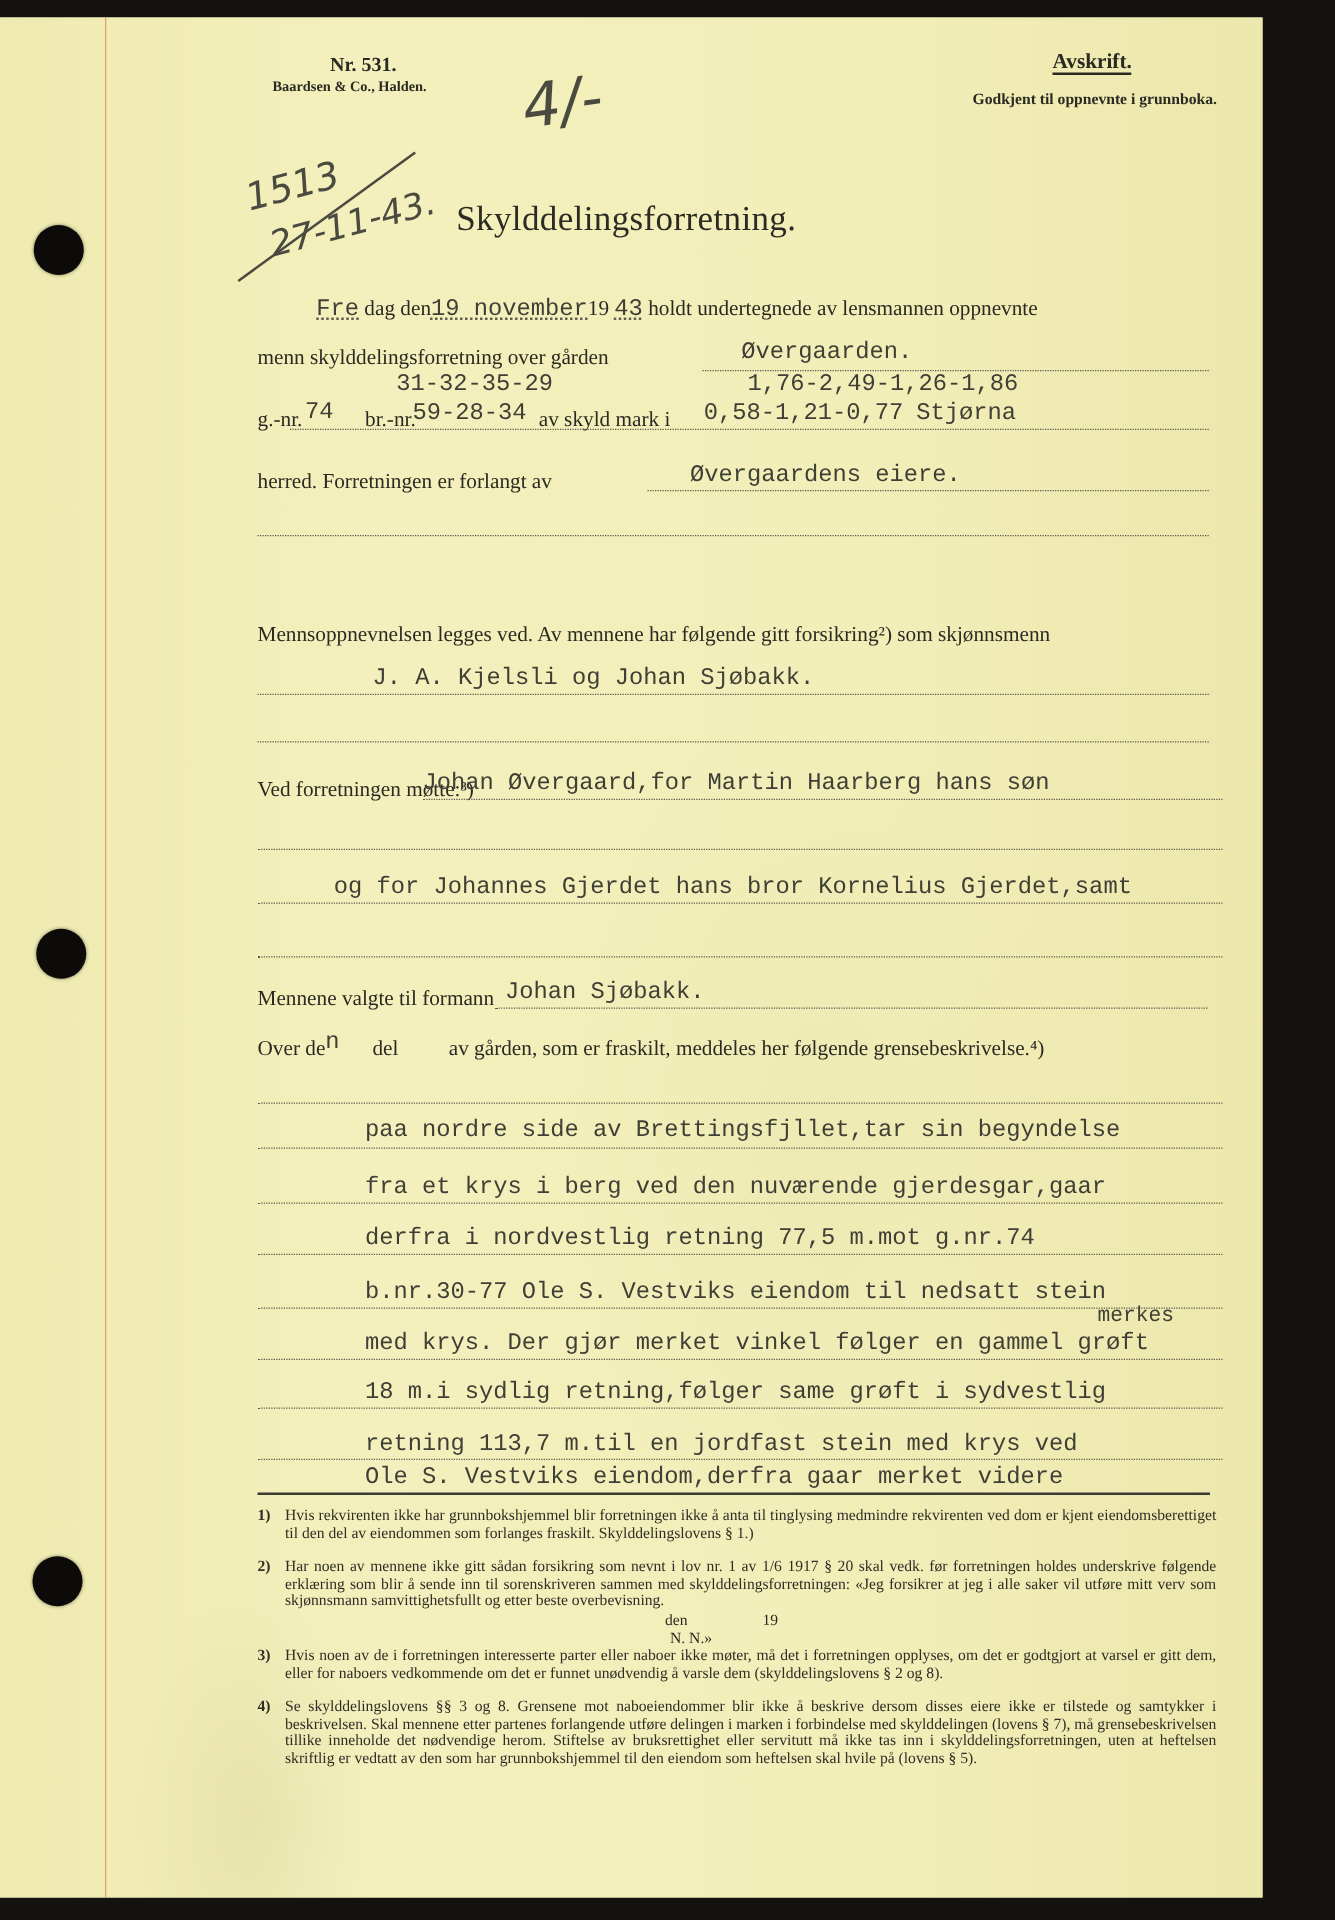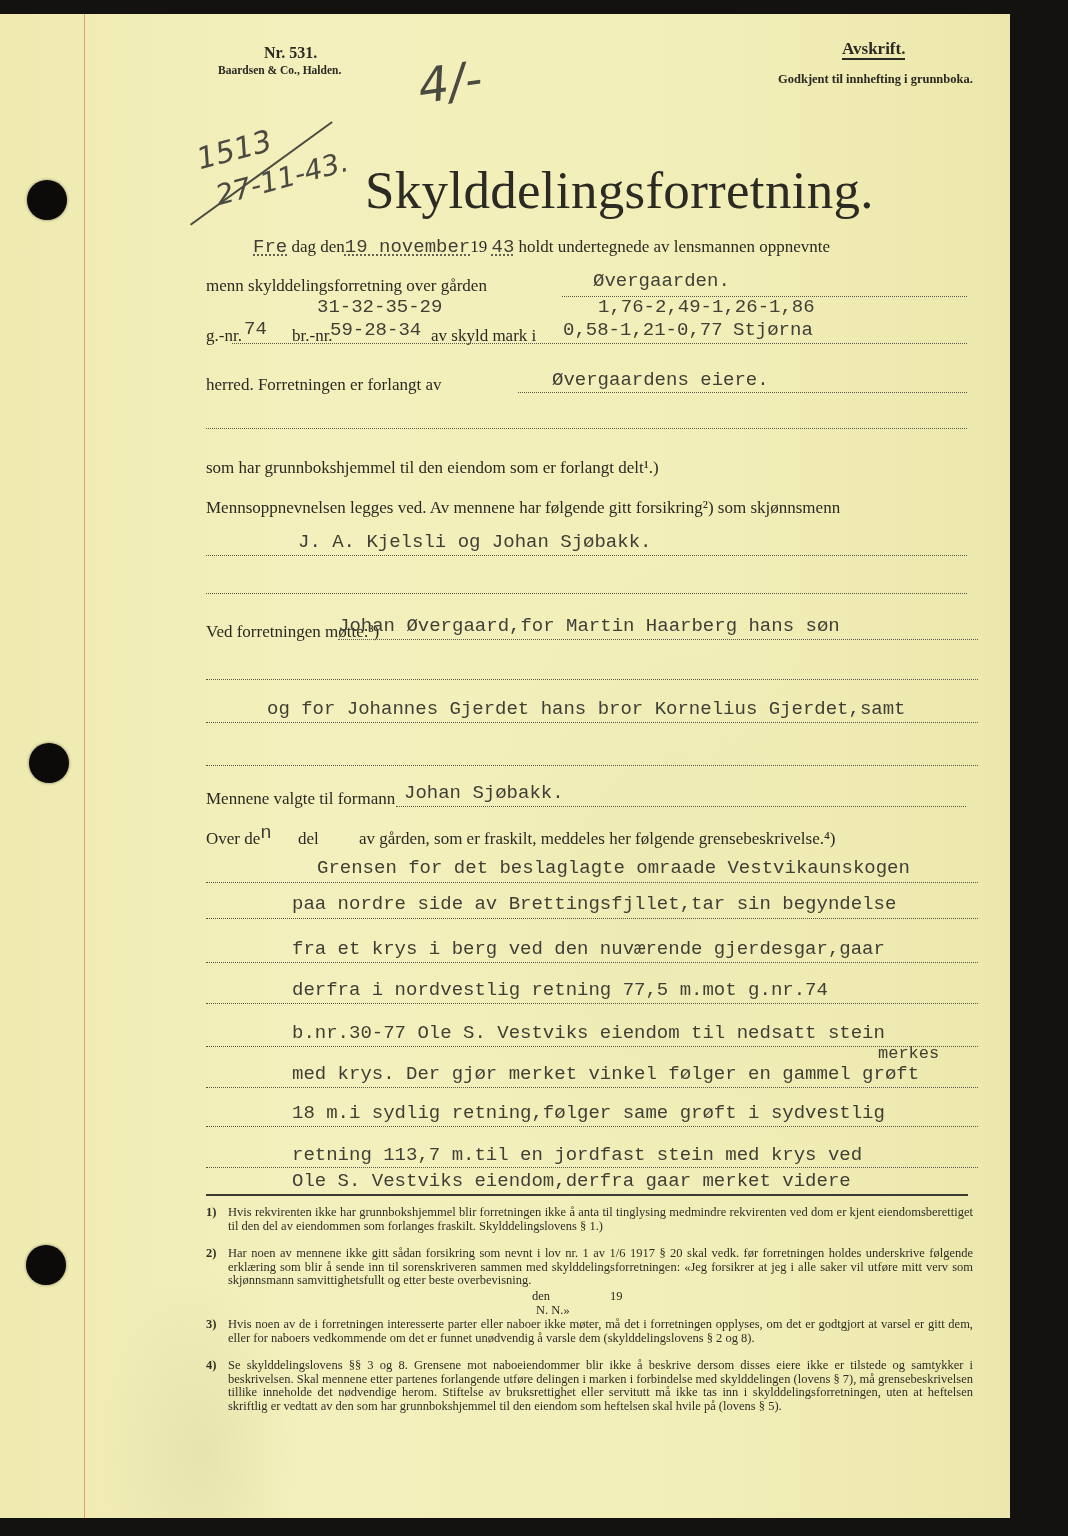--- a/index.html
+++ b/index.html
@@ -34,21 +34,21 @@
     .godkjent { font-size: 12.5px; font-weight: bold; left: 778px; top: 58px; }
     .hand { font-family: "DejaVu Sans", sans-serif; color: #4a4a40; font-style: italic; }
     .hand-mark { font-size: 48px; left: 418px; top: 40px; transform: rotate(-8deg); }
     .hand-num { font-size: 30px; left: 196px; top: 118px; transform: rotate(-15deg); }
     .hand-date { font-size: 28px; left: 214px; top: 148px; transform: rotate(-15deg); }
     .hand-slash {
       position: absolute; left: 190px; top: 102px; width: 175px; height: 2px;
       background: #4a4a40; transform: rotate(-36deg); transform-origin: 0 0;
       top: 210px;
     }
-    .title { font-size: 53px; left: 365px; top: 146px; letter-spacing: 0.3px; color: #2b2b24; }
+    .title { font-size: 28px; left: 365px; top: 146px; letter-spacing: 0.3px; color: #2b2b24; }
     .line { font-size: 17px; }
     .tw { font-family: "Liberation Mono", "DejaVu Sans Mono", monospace; font-size: 19px; color: #3f3f36; }
     .tw-s { font-size: 17px; }
     .dotted { position: absolute; height: 0; border-bottom: 1px dotted #5a5a4c; }
     .u { text-decoration: underline dotted #5a5a4c; text-underline-offset: 3px; }
     .fn { font-size: 12.5px; line-height: 13.6px; position: absolute; color: #2e2e26; }
     .fn .num { position: absolute; left: -22px; top: 0; font-weight: bold; }
     .fn p { margin: 0; width: 745px; text-align: justify; white-space: normal; }
     .rule { position: absolute; height: 2px; background: #3b3b33; }
   </style>
@@ -58,21 +58,21 @@
 <div class="page">
   <div class="margin-line"></div>
 
   <div class="hole" style="left:27px; top:166px;"></div>
   <div class="hole" style="left:29px; top:729px;"></div>
   <div class="hole" style="left:26px; top:1231px;"></div>
 
   <div class="abs printer-nr">Nr. 531.</div>
   <div class="abs printer-name">Baardsen &amp; Co., Halden.</div>
   <div class="abs avskrift">Avskrift.</div>
-  <div class="abs godkjent">Godkjent til innhefting i grunnboka.</div>
+  <div class="abs godkjent">Godkjent til oppnevnte i grunnboka.</div>
 
   <div class="abs hand hand-mark">4/-</div>
   <div class="abs hand hand-num">1513</div>
   <div class="abs hand hand-date">27-11-43.</div>
   <div class="hand-slash"></div>
 
   <div class="abs title">Skylddelingsforretning.</div>
 
   <div class="abs line" style="left:253px; top:222px;">
     <span class="tw u">Fre</span>
@@ -97,21 +97,20 @@
   <div class="abs line" style="left:431px; top:312px;">av skyld mark i</div>
   <div class="abs tw" style="left:563px; top:305px;">0,58-1,21-0,77</div>
   <div class="abs tw" style="left:733px; top:305px;">Stjørna</div>
   <div class="dotted" style="left:232px; top:329px; width:735px;"></div>
 
   <div class="abs line" style="left:206px; top:361px;">herred. Forretningen er forlangt av</div>
   <div class="abs tw" style="left:552px; top:355px;">Øvergaardens eiere.</div>
   <div class="dotted" style="left:518px; top:378px; width:449px;"></div>
   <div class="dotted" style="left:206px; top:414px; width:761px;"></div>
 
-  <div class="abs line" style="left:206px; top:444px;">som har grunnbokshjemmel til den eiendom som er forlangt delt¹.)</div>
   <div class="abs line" style="left:206px; top:484px;">Mennsoppnevnelsen legges ved. Av mennene har følgende gitt forsikring²) som skjønnsmenn</div>
   <div class="abs tw" style="left:298px; top:517px;">J. A. Kjelsli og Johan Sjøbakk.</div>
   <div class="dotted" style="left:206px; top:541px; width:761px;"></div>
   <div class="dotted" style="left:206px; top:579px; width:761px;"></div>
 
   <div class="abs line" style="left:206px; top:608px;">Ved forretningen møtte:³)</div>
   <div class="abs tw" style="left:338px; top:601px;">Johan Øvergaard,for Martin Haarberg hans søn</div>
   <div class="dotted" style="left:338px; top:625px; width:640px;"></div>
   <div class="dotted" style="left:206px; top:665px; width:772px;"></div>
   <div class="abs tw" style="left:267px; top:684px;">og for Johannes Gjerdet hans bror Kornelius Gjerdet,samt</div>
@@ -121,21 +120,20 @@
   <div class="abs line" style="left:206px; top:775px;">Mennene valgte til formann</div>
   <div class="abs tw" style="left:404px; top:768px;">Johan Sjøbakk.</div>
   <div class="dotted" style="left:396px; top:792px; width:570px;"></div>
 
   <div class="abs line" style="left:206px; top:814px;">
     <span>Over de</span><span class="tw" style="position:relative; top:-6px;">n</span>
     <span style="margin-left:22px;">del</span>
     <span style="margin-left:36px;">av gården, som er fraskilt, meddeles her følgende grensebeskrivelse.⁴)</span>
   </div>
 
-  <div class="abs tw" style="left:317px; top:843px;">Grensen for det beslaglagte omraade Vestvikaunskogen</div>
   <div class="dotted" style="left:206px; top:868px; width:772px;"></div>
   <div class="abs tw" style="left:292px; top:879px;">paa nordre side av Brettingsfjllet,tar sin begyndelse</div>
   <div class="dotted" style="left:206px; top:904px; width:772px;"></div>
   <div class="abs tw" style="left:292px; top:924px;">fra et krys i berg ved den nuværende gjerdesgar,gaar</div>
   <div class="dotted" style="left:206px; top:948px; width:772px;"></div>
   <div class="abs tw" style="left:292px; top:965px;">derfra i nordvestlig retning 77,5 m.mot g.nr.74</div>
   <div class="dotted" style="left:206px; top:989px; width:772px;"></div>
   <div class="abs tw" style="left:292px; top:1008px;">b.nr.30-77 Ole S. Vestviks eiendom til nedsatt stein</div>
   <div class="dotted" style="left:206px; top:1032px; width:772px;"></div>
   <div class="abs tw tw-s" style="left:878px; top:1030px;">merkes</div>

